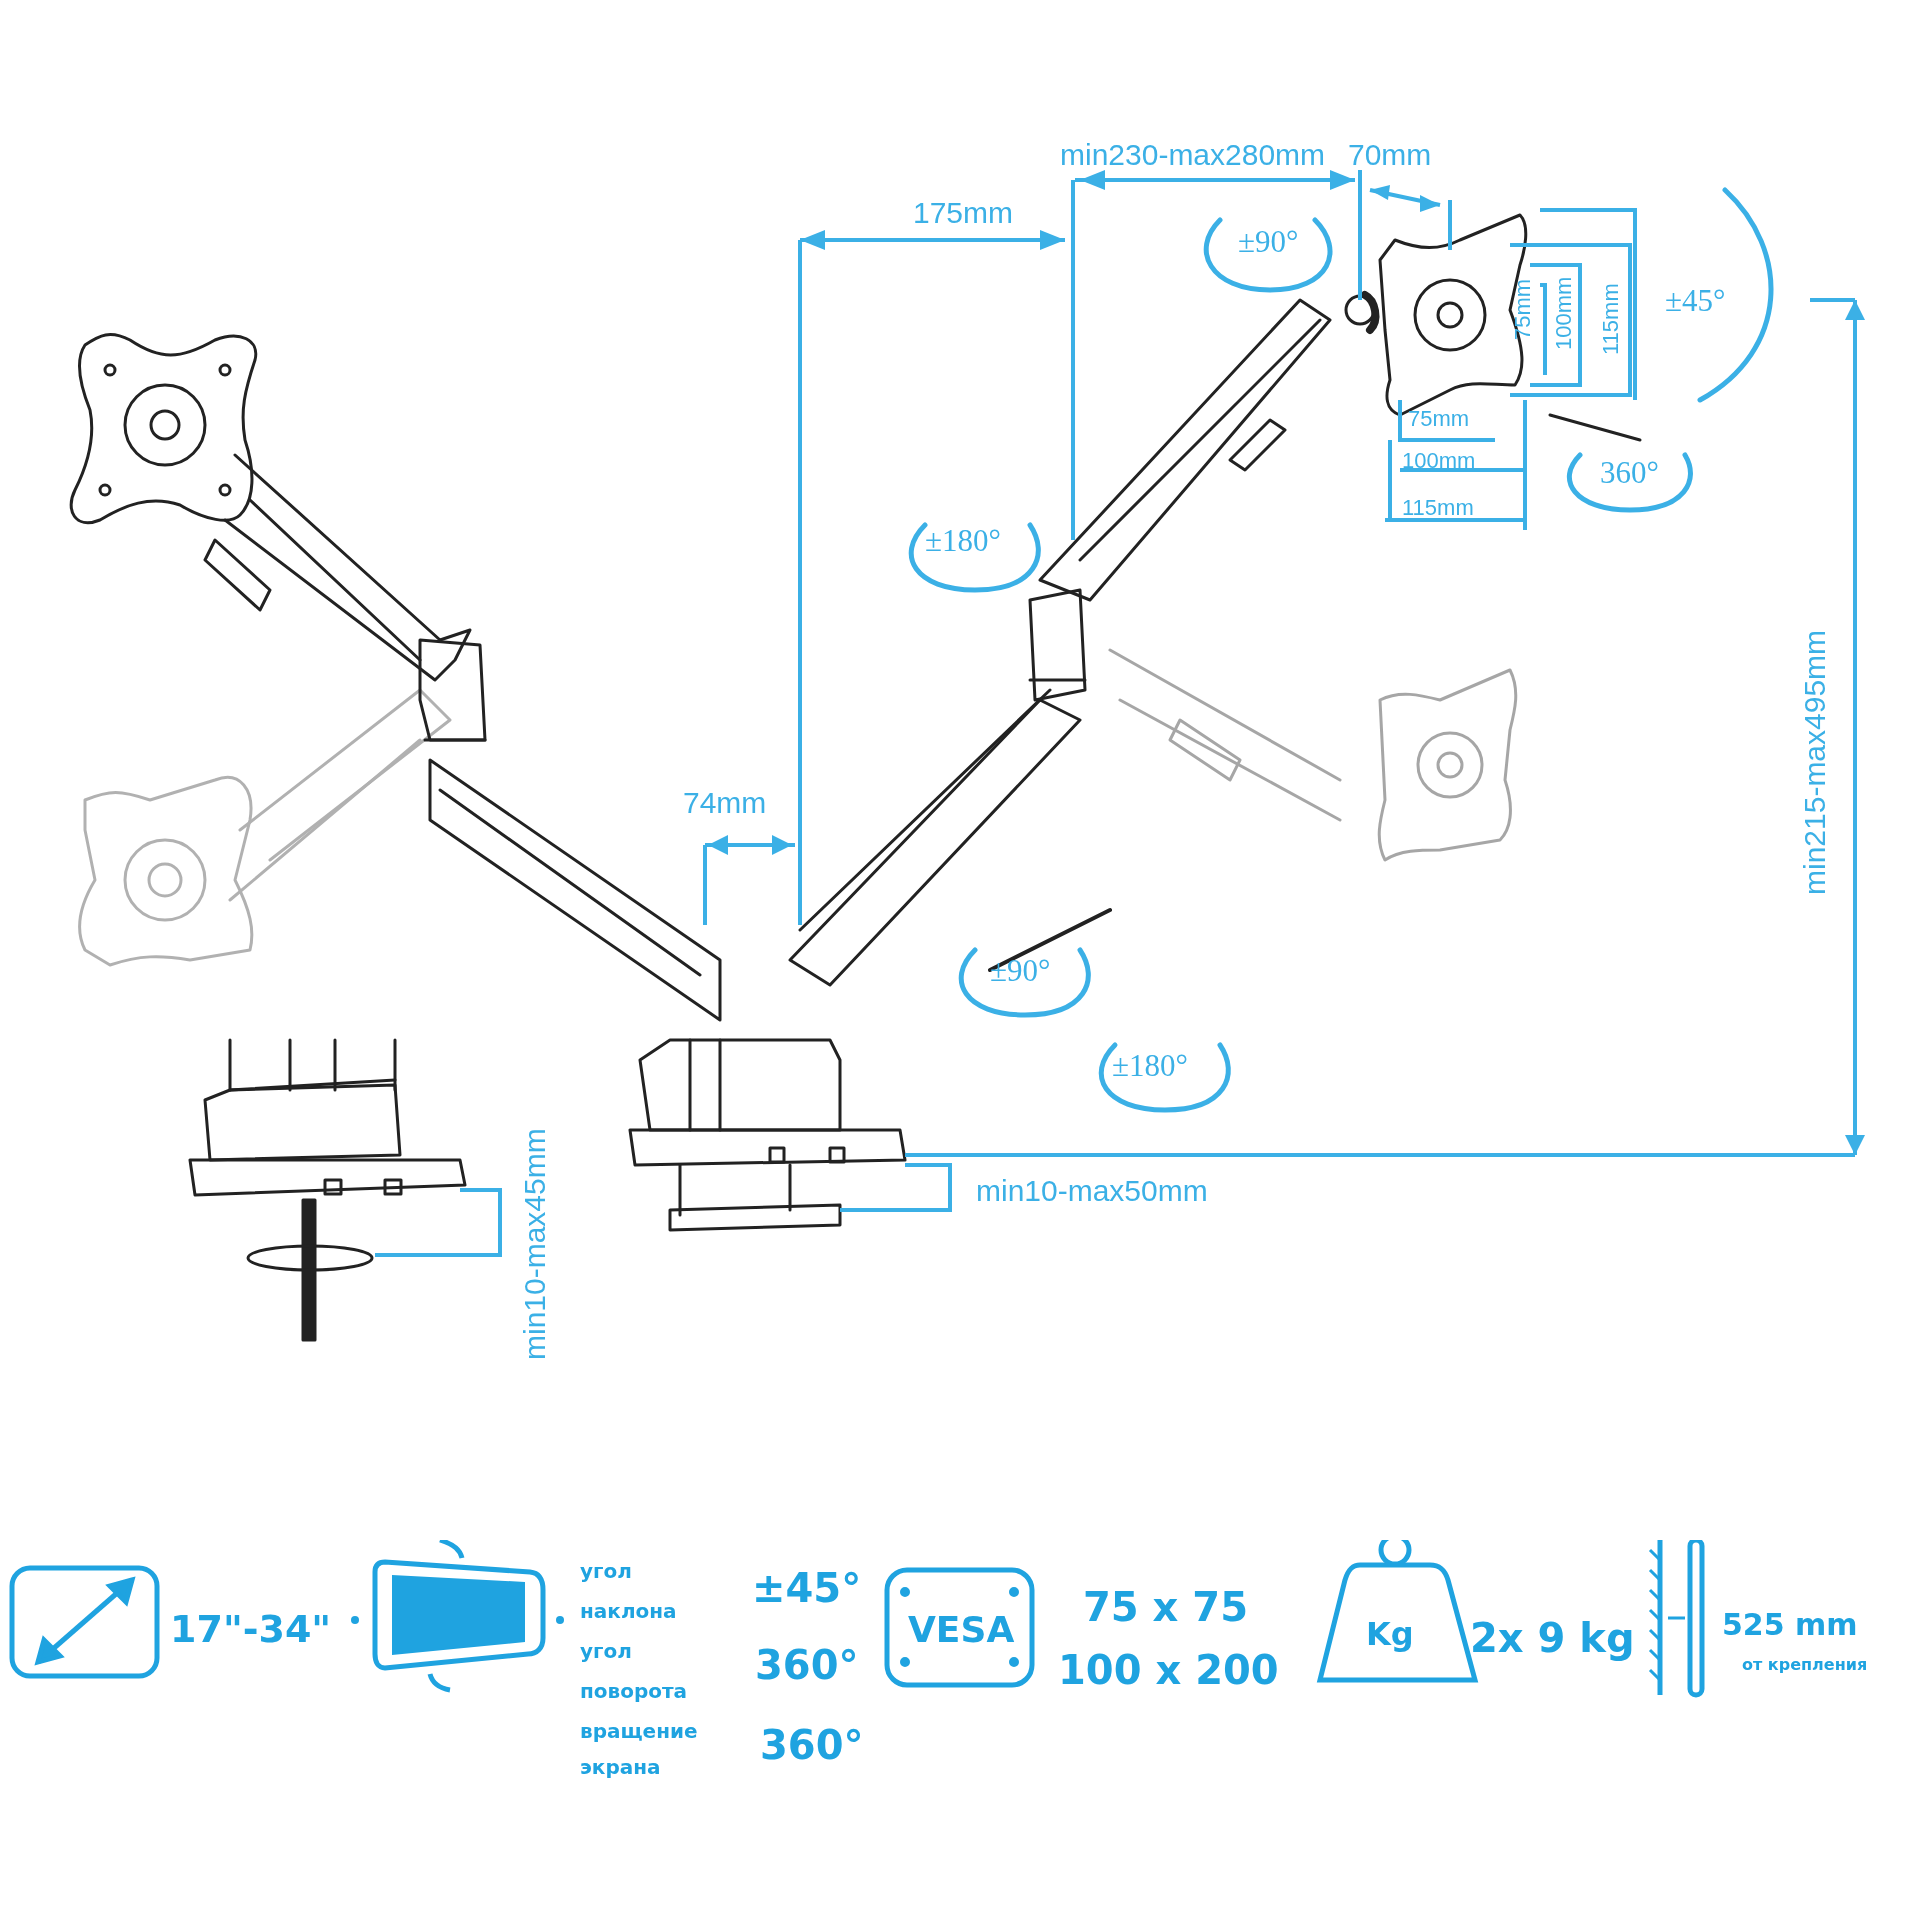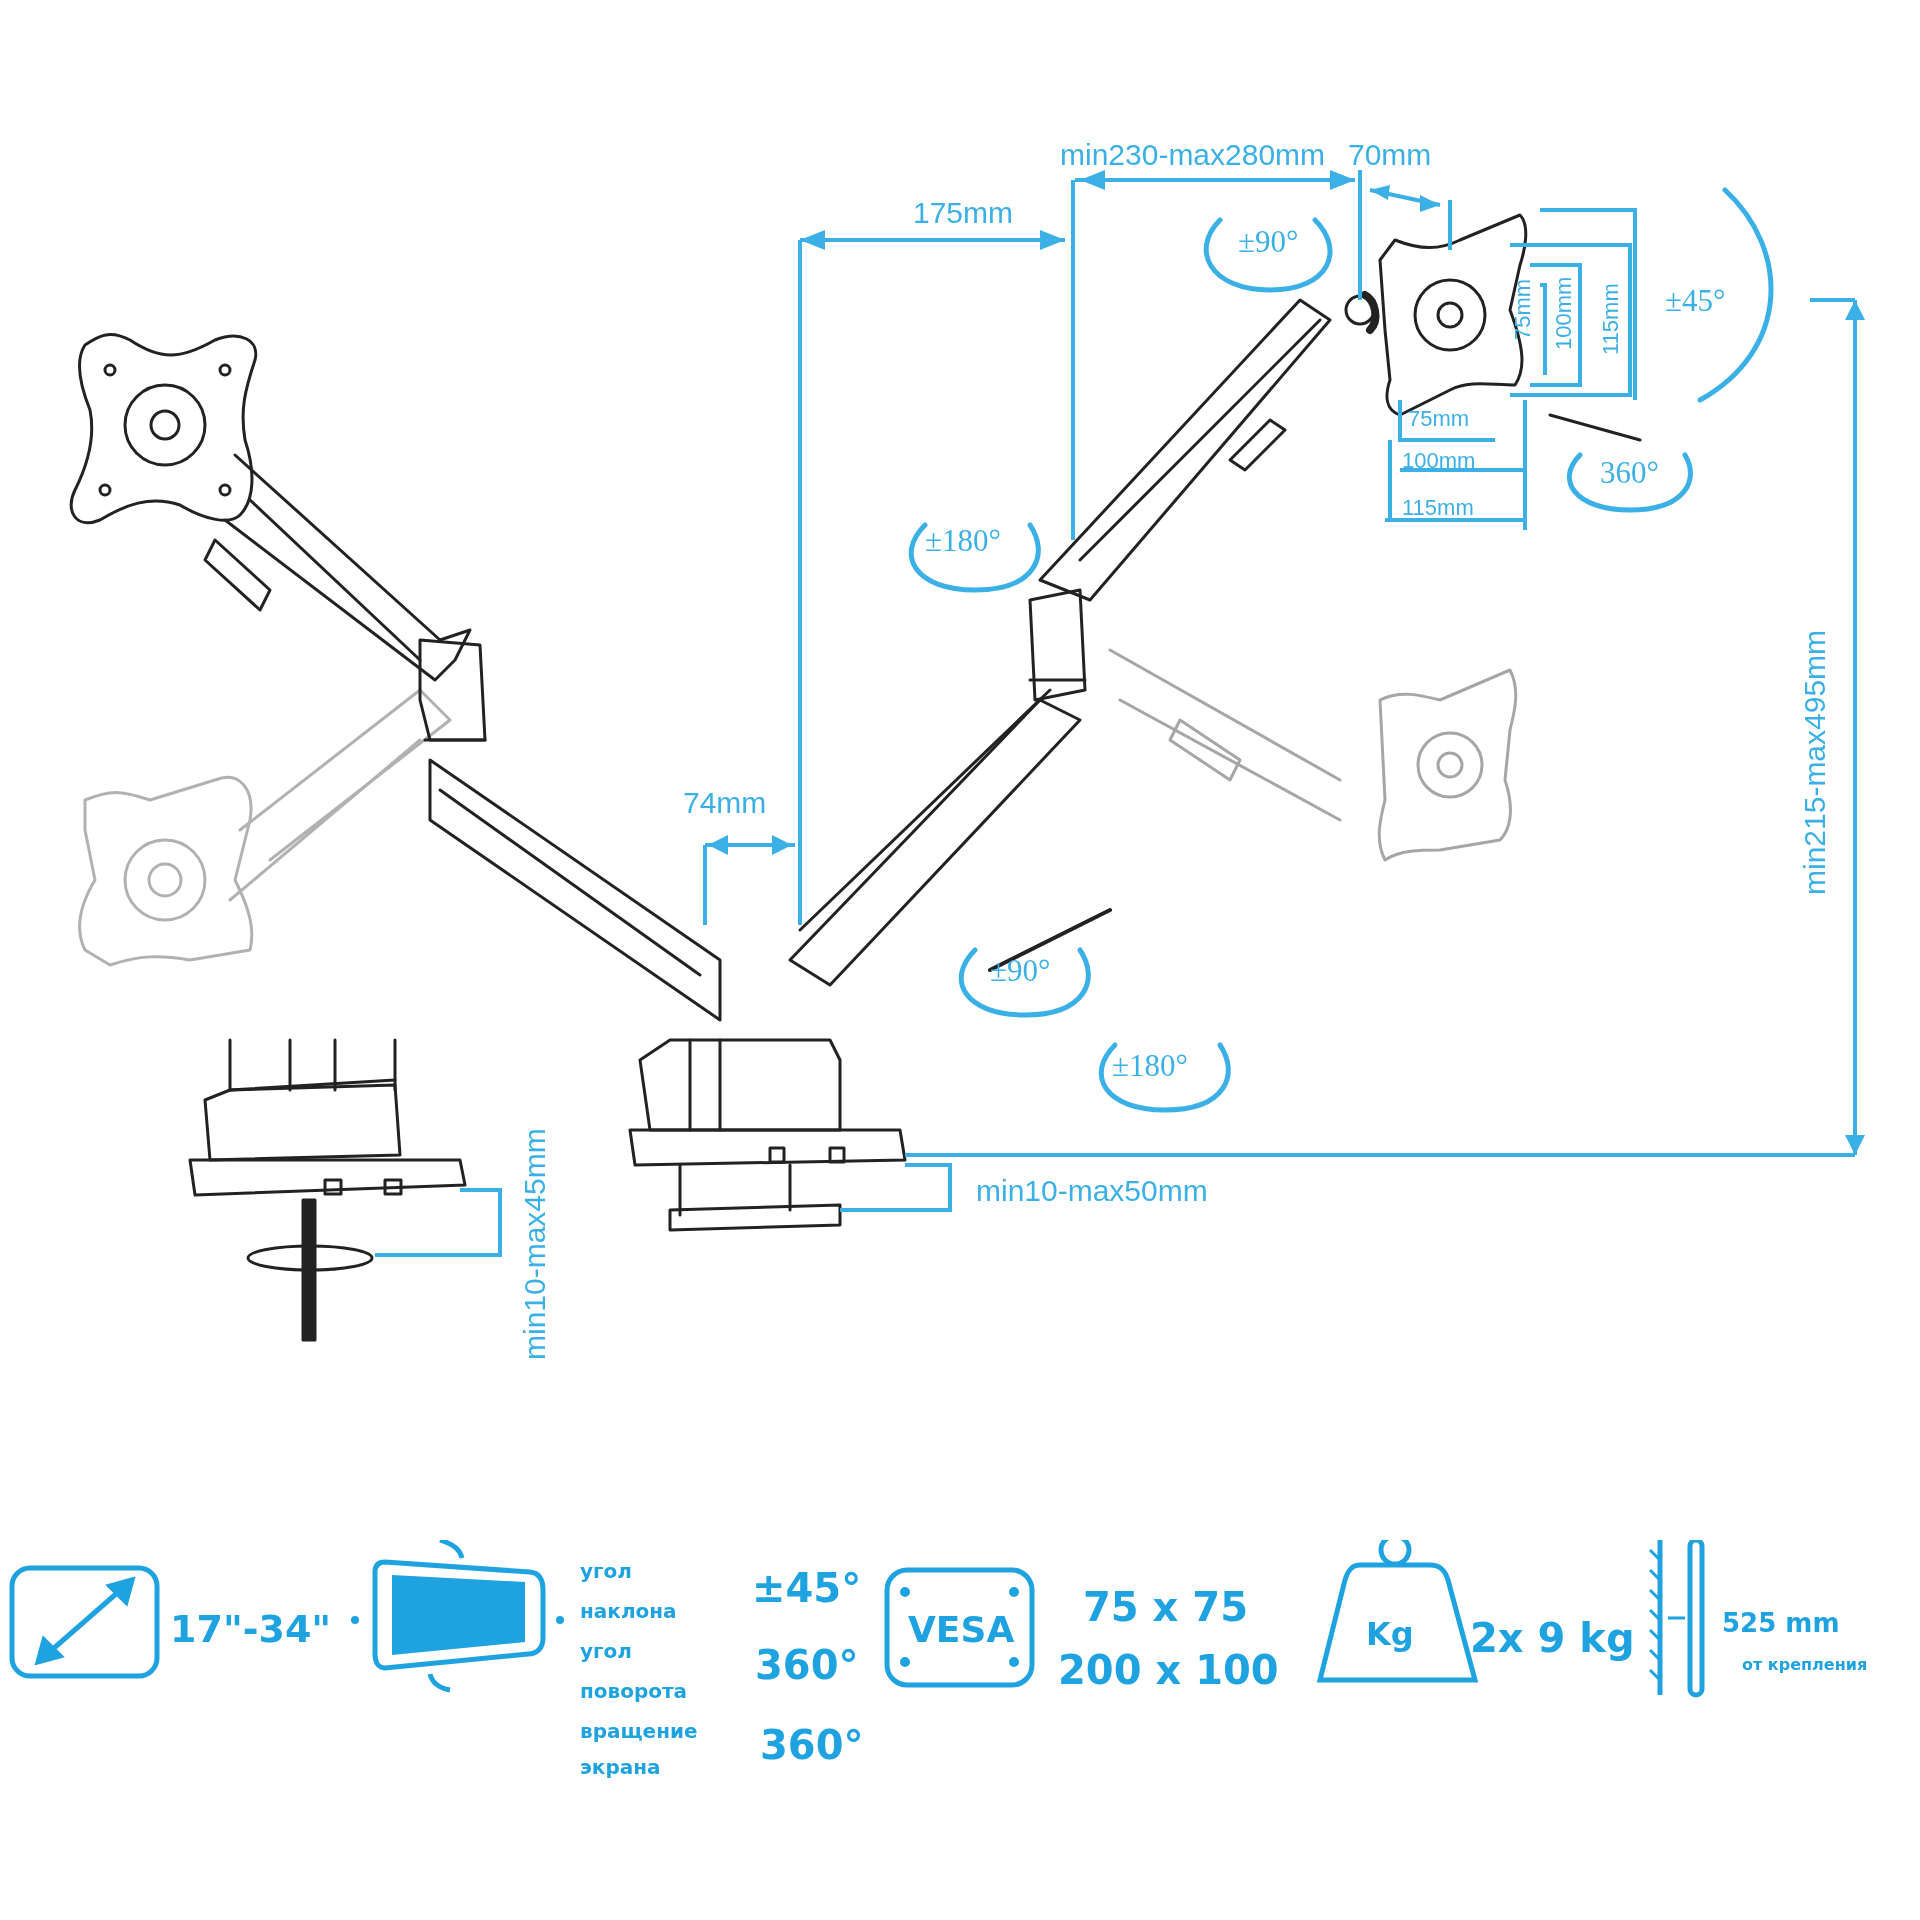--- a/index.html
+++ b/index.html
@@ -244,21 +244,21 @@
   <div class="spec-sm" style="left:580px;top:1680px;">поворота</div>
   <div class="spec-sm" style="left:580px;top:1720px;">вращение</div>
   <div class="spec-sm" style="left:580px;top:1756px;">экрана</div>
 
   <div class="spec" style="left:752px;top:1568px;font-size:40px;">±45°</div>
   <div class="spec" style="left:755px;top:1645px;font-size:40px;">360°</div>
   <div class="spec" style="left:760px;top:1725px;font-size:40px;">360°</div>
 
   <div class="spec" style="left:908px;top:1612px;font-size:36px;">VESA</div>
   <div class="spec" style="left:1083px;top:1587px;font-size:40px;">75 x 75</div>
-  <div class="spec" style="left:1058px;top:1650px;font-size:40px;">200 x 100</div>
+  <div class="spec" style="left:1058px;top:1650px;font-size:40px;">100 x 200</div>
 
   <div class="spec" style="left:1366px;top:1618px;font-size:32px;">Kg</div>
   <div class="spec" style="left:1470px;top:1618px;font-size:40px;">2x 9 kg</div>
 
-  <div class="spec" style="left:1722px;top:1610px;font-size:26px;">525 mm</div>
+  <div class="spec" style="left:1722px;top:1610px;font-size:30px;">525 mm</div>
   <div class="spec-sm" style="left:1722px;top:1656px;font-size:16px;margin-left:20px;">от крепления</div>
 
 </div>
 
 </body></html>

